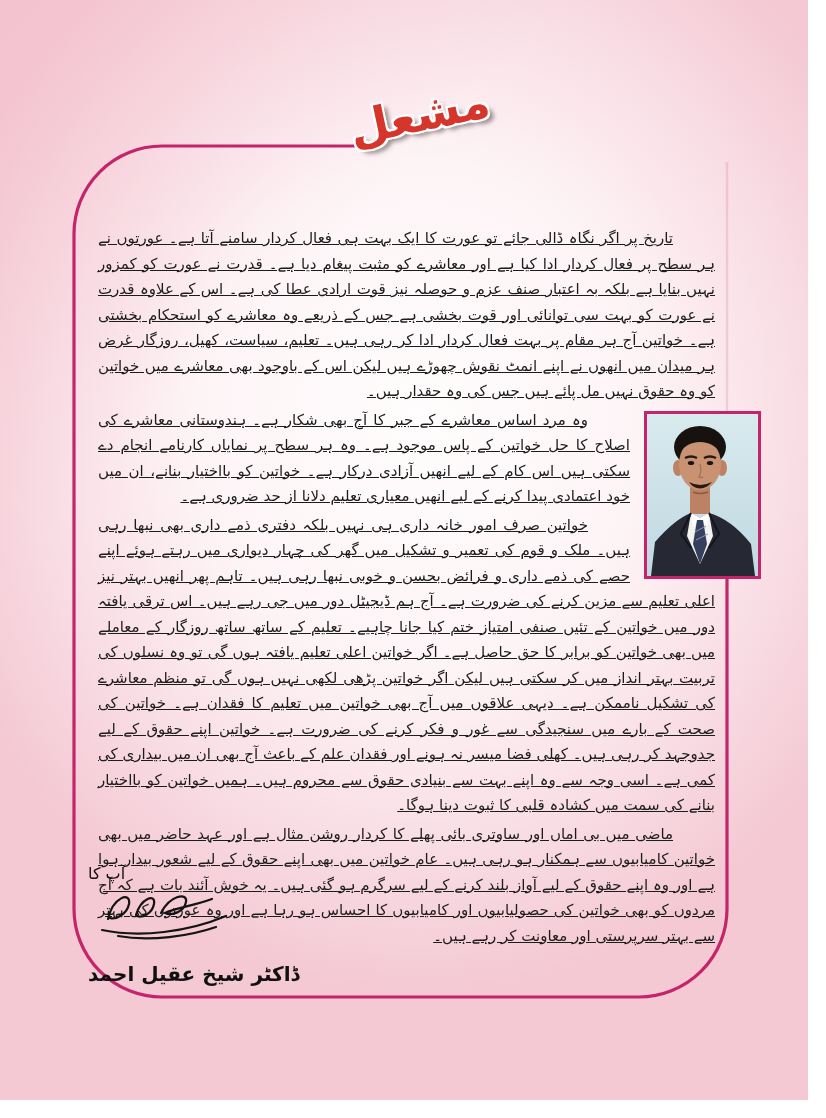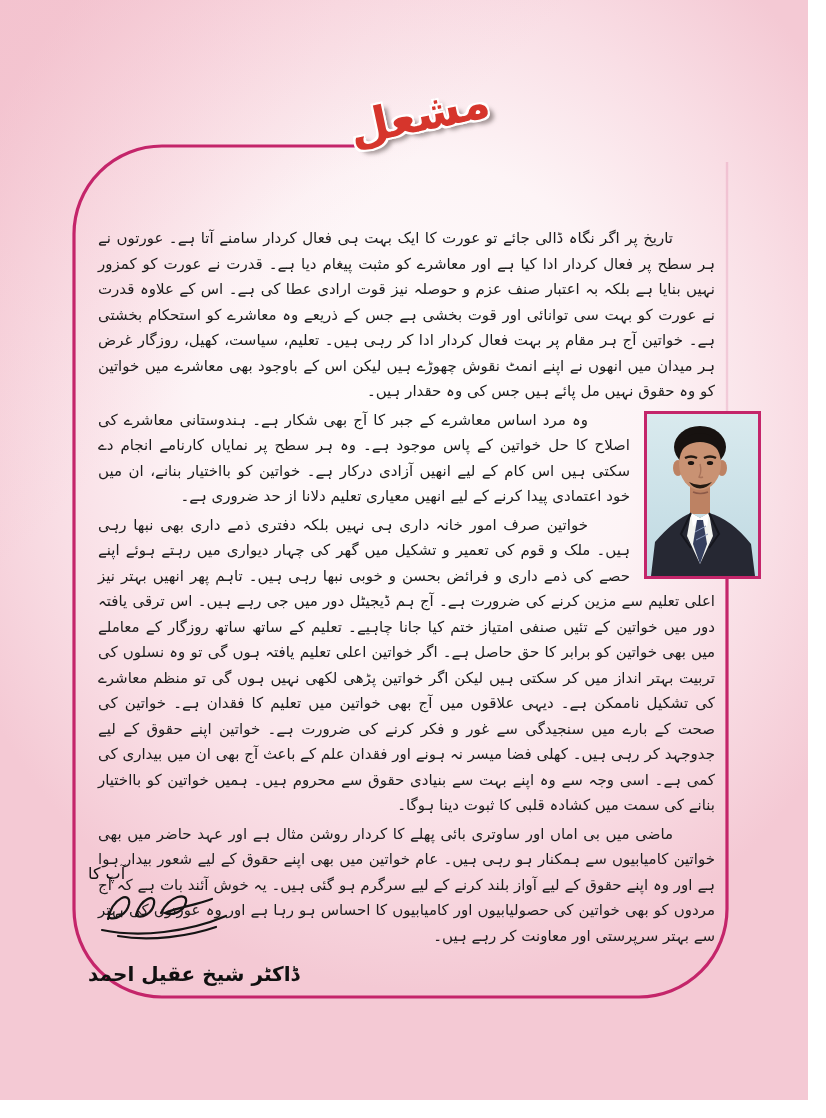--- a/index.html
+++ b/index.html
@@ -23,21 +23,21 @@
     text-shadow:
       -2px -2px 0 #ffffff, 2px -2px 0 #ffffff, -2px 2px 0 #ffffff, 2px 2px 0 #ffffff,
       5px 5px 4px rgba(125,112,112,.75);
   }
   
   .article{
     position:absolute;left:95px;top:226px;width:620px;z-index:2;
     direction:rtl;text-align:justify;
     color:#1c1c1c;font-size:15px;line-height:25.5px;
   }
-  .article p{margin:0 0 3px 3px;text-indent:42px;}
+  .article p{margin:0 0 3px 3px;text-indent:42px;text-decoration:underline;}
   
   .photo{
     float:right;width:111px;height:162px;z-index:3;position:relative;
     border:3px solid #c4256a;background:#cfe3ea;
     margin:3px -46px 10px 14px;
   }
   .photo svg{display:block;}
   
   .closing{position:absolute;left:88px;top:864px;width:220px;z-index:2;
     direction:rtl;text-align:left;color:#111;}

